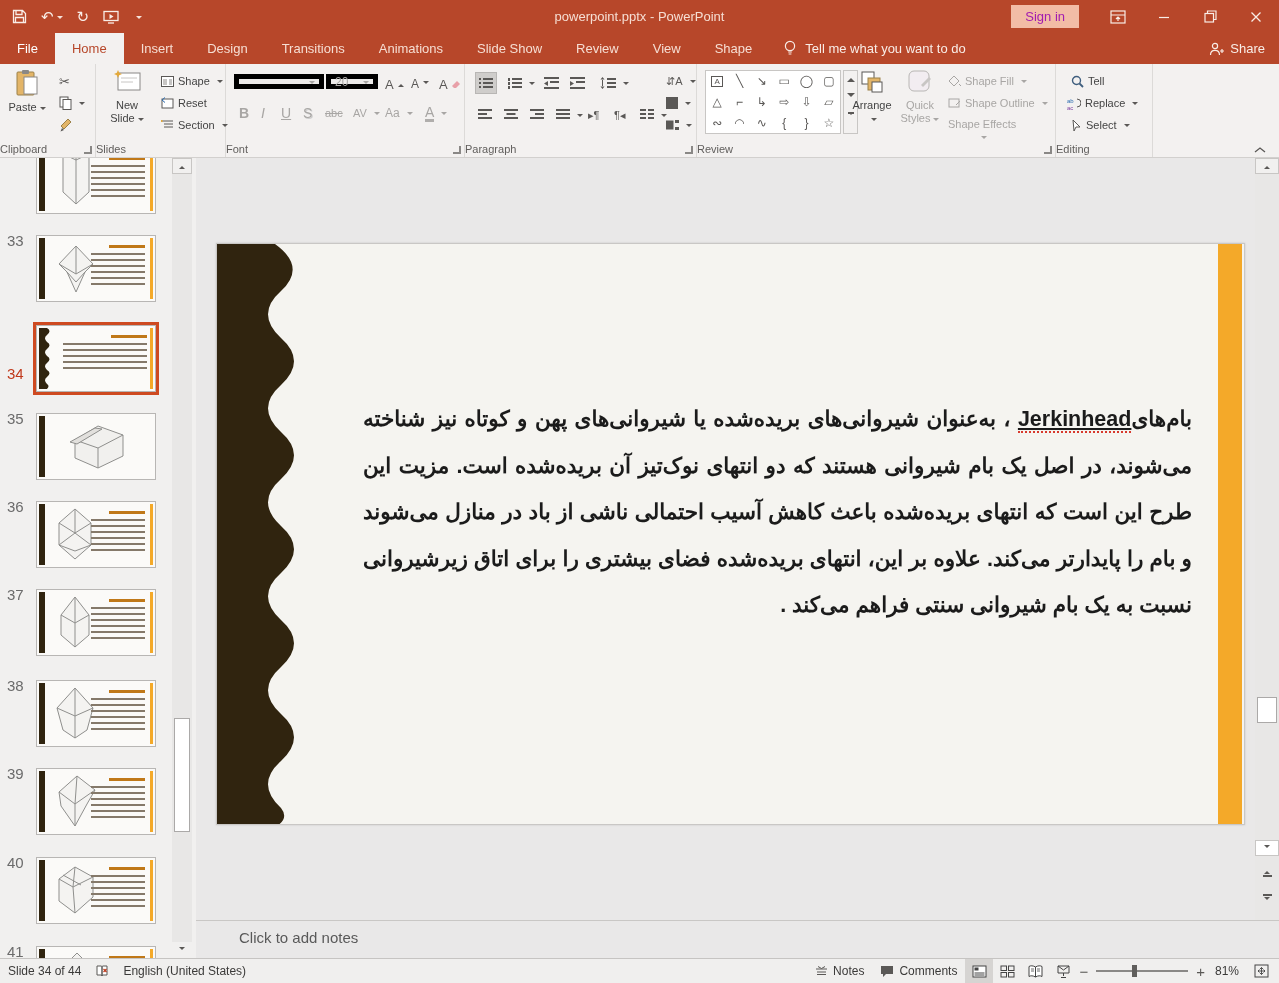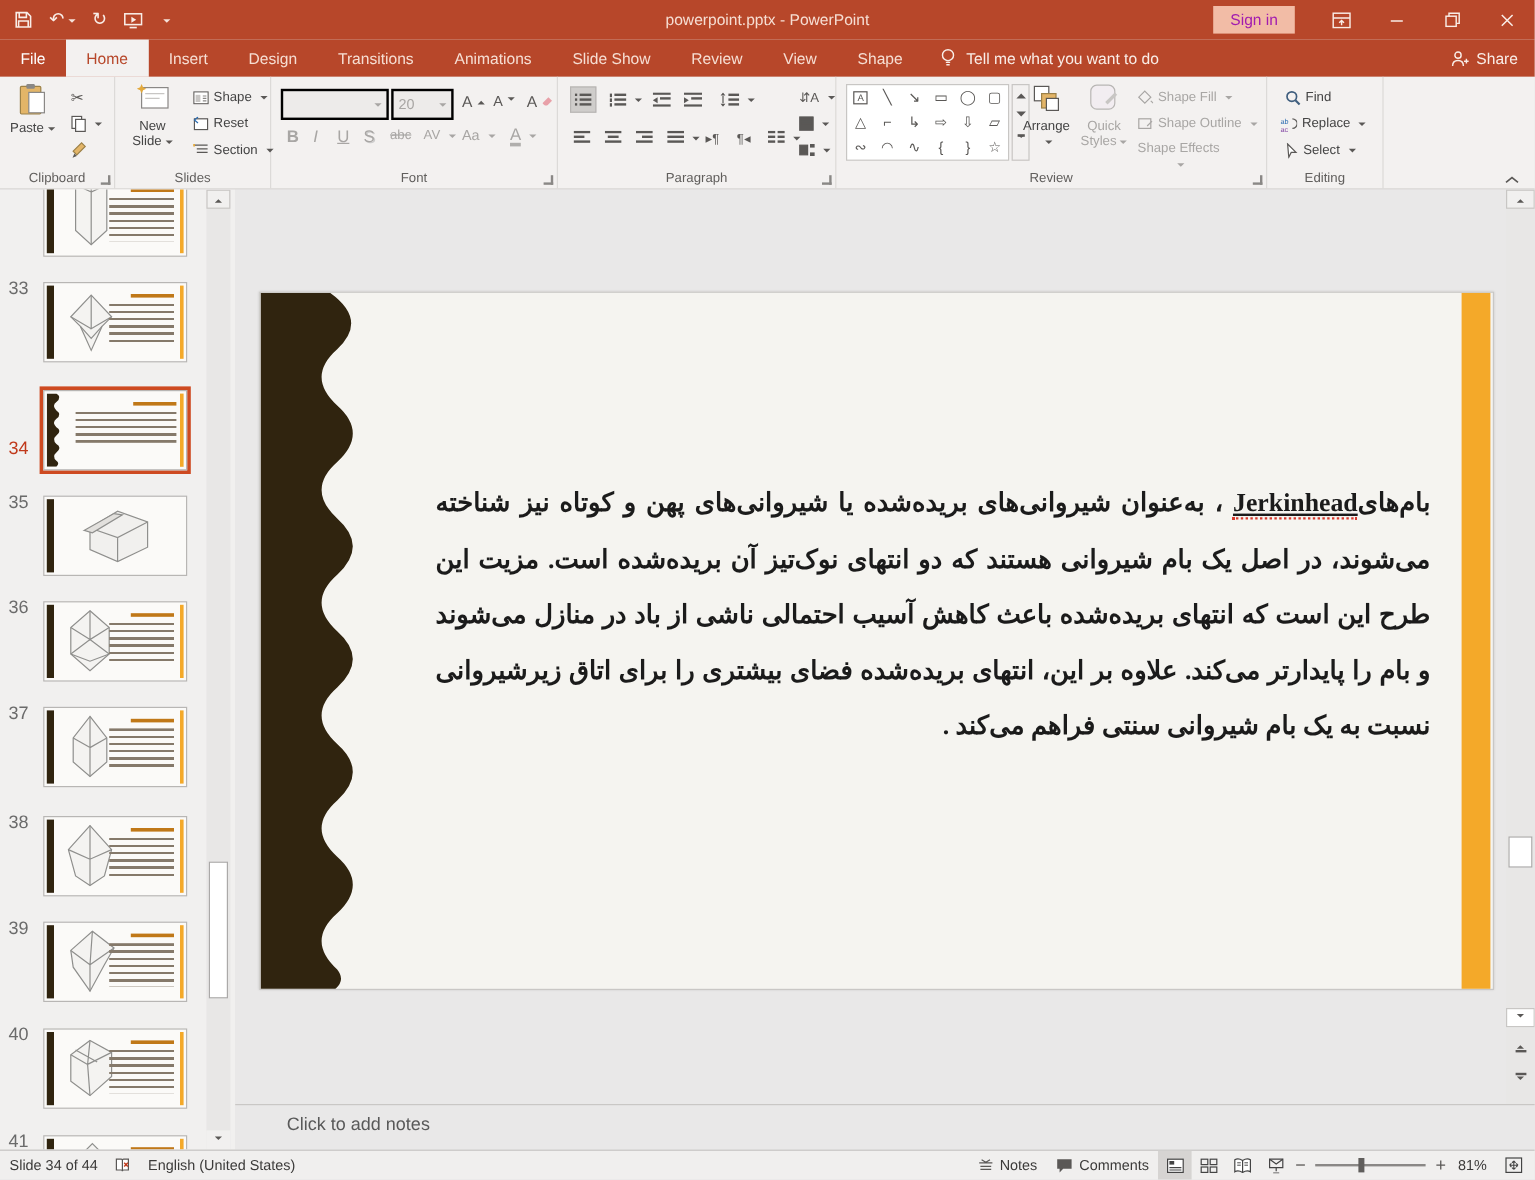--- a/index.html
+++ b/index.html
@@ -22,27 +22,27 @@
   
   .tabrow { position:absolute; left:0; top:33px; width:1279px; height:31px; background:#B7472A; display:flex; align-items:stretch; color:#F6DED3; font-size:13px; }
   .rtab { padding:0 17px; display:flex; align-items:center; cursor:default; }
   .rtab.active { background:#F3F1F0; color:#B7472A; }
   .tellme { display:flex; align-items:center; gap:8px; padding:0 14px; color:#F9EDE7; }
   .share { position:absolute; right:14px; top:33px; height:31px; display:flex; align-items:center; gap:6px; color:#F9EDE7; }
 
   
   .ribbon { position:absolute; left:0; top:64px; width:1279px; height:94px; background:#F3F1F0; border-bottom:1px solid #D2D0CE; }
   .rgroup { position:absolute; top:0; height:93px; border-right:1px solid #DCDAD8; }
-  .glabel { position:absolute; bottom:2px; left:0; right:0; text-align:center; font-size:11px; color:#605E5C; }
+  .glabel { position:absolute; bottom:2px; left:0; right:0; text-align:left; font-size:11px; color:#605E5C; }
   .launcher { position:absolute; right:3px; bottom:3px; width:8px; height:8px; border-right:2px solid #8A8886; border-bottom:2px solid #8A8886; }
   .bigbtn { position:absolute; top:3px; width:46px; height:72px; text-align:center; font-size:11px; color:#444; line-height:13px; }
   .bigbtn svg { display:block; margin:2px auto 4px auto; }
   .smallbtn { position:absolute; height:22px; display:flex; align-items:center; font-size:11px; color:#444; gap:4px; padding:0 3px; }
   .dis, .dis * { color:#A8A6A4 !important; }
-  .combo { position:absolute; height:26px; background:#EDEBEA; border:2px solid #000000; color:#A8A6A4; font-size:12px; display:flex; align-items:center; padding:0 4px; justify-content:space-between; }
+  .combo { position:absolute; height:15px; background:#EDEBEA; border:5px solid #000000; color:#A8A6A4; font-size:12px; display:flex; align-items:center; padding:0 4px; justify-content:space-between; }
   .fmt { font-size:14px; color:#A8A6A4; }
   .icn { color:#5A5856; font-size:13px; line-height:1; }
   .gallery { position:absolute; left:8px; top:6px; width:136px; height:64px; background:#FFFFFF; border:1px solid #C8C6C4; display:grid; grid-template-columns:repeat(6,1fr); align-items:center; justify-items:center; color:#5A5856; font-size:12px; }
   .galscroll { position:absolute; left:146px; top:6px; width:15px; height:64px; border:1px solid #C8C6C4; background:#F3F1F0; display:flex; flex-direction:column; align-items:center; justify-content:space-between; padding:3px 0; }
   .tri-u { width:0; height:0; border:4px solid transparent; border-bottom-color:#5A5856; }
   .tri-d { width:0; height:0; border:4px solid transparent; border-top-color:#5A5856; }
   .tri-u.sm { border-width:3px; } .tri-d.sm { border-width:3px; }
   .collapse { position:absolute; right:8px; bottom:2px; width:18px; height:14px; }
 
   
@@ -59,21 +59,21 @@
   .t-art { position:absolute; left:16px; top:6px; }
   .scrollbar { background:#E8E7E6; }
   .sbtn { position:absolute; left:0; width:100%; height:16px; display:flex; align-items:center; justify-content:center; background:#F1F0EF; }
   .sthumb { position:absolute; left:2px; right:2px; background:#FFFFFF; border:1px solid #ABA9A8; }
 
   .canvas { position:absolute; left:196px; top:158px; width:1059px; height:762px; background:#E9E8E8; }
   .slide { position:absolute; left:20px; top:85px; width:1029px; height:582px; background:#F5F4F0; border:1px solid #C9C7C5; box-shadow:0 0 2px rgba(0,0,0,.15); overflow:hidden; }
   .wave { position:absolute; left:0; top:0; }
   .accent { position:absolute; right:2px; top:0; width:24px; height:582px; background:#F4A929; }
   .slide-title { position:absolute; top:70px; right:68px; left:300px; direction:rtl; text-align:right; font-family:"DejaVu Sans", sans-serif; font-size:34px; font-weight:800; color:#3B2A12; }
-  .slide-body { position:absolute; top:152px; right:52px; left:146px; direction:rtl; text-align:justify; font-family:Liberation Serif, serif; font-size:21.5px; line-height:46.5px; font-weight:700; color:#1B1B1B; }
+  .slide-body { position:absolute; top:152px; right:52px; left:146px; direction:rtl; text-align:justify; font-family:Liberation Sans, sans-serif; font-size:21.5px; line-height:46.5px; font-weight:700; color:#1B1B1B; }
   .term { direction:ltr; unicode-bidi:embed; text-decoration:underline; border-bottom:2px dotted #D83A2E; font-weight:600; }
 
   .rscroll { position:absolute; left:1255px; top:158px; width:24px; height:762px; background:#E8E7E6; }
   .dbl { display:flex; flex-direction:column; gap:1px; align-items:center; }
 
   .notespane { position:absolute; left:196px; top:920px; width:1083px; height:38px; background:#E9E8E8; border-top:1px solid #C9C7C5; }
   .notesph { position:absolute; left:11px; top:8px; font-size:15px; color:#595959;margin-left:32px; }
 
   
   .statusbar { position:absolute; left:0; top:958px; width:1279px; height:25px; background:#F0EFEE; border-top:1px solid #C6C4C2; display:flex; align-items:center; font-size:12px; color:#3B3A39; }
@@ -462,21 +462,21 @@
       <div class="glabel">Review</div>
       <div class="launcher"></div>
     </div>
 
     <div class="rgroup" style="left:1056px;width:97px;">
       <div class="smallbtn" style="left:12px;top:6px;">
         <svg width="13" height="13" viewBox="0 0 13 13">
             <circle cx="5.5" cy="5.5" r="4" fill="none" stroke="#3F5E7E" stroke-width="1.4"></circle>
             <path d="M8.5 8.5 l3.5 3.5" stroke="#3F5E7E" stroke-width="1.8"></path>
           </svg>
-        <span>Find</span>
+        <span>Tell</span>
       </div>
       <div class="smallbtn" style="left:8px;top:28px;">
         <svg width="14" height="13" viewBox="0 0 14 13">
             <text x="0" y="6" font-size="6" fill="#2B6CB0">ab</text>
             <text x="0" y="13" font-size="6" fill="#7E3FA0">ac</text>
             <path d="M10 2 a3 3 0 0 1 0 8" fill="none" stroke="#5A5856"></path>
           </svg>
         <span>Replace</span>
           <span class="dd"></span>
       </div>

